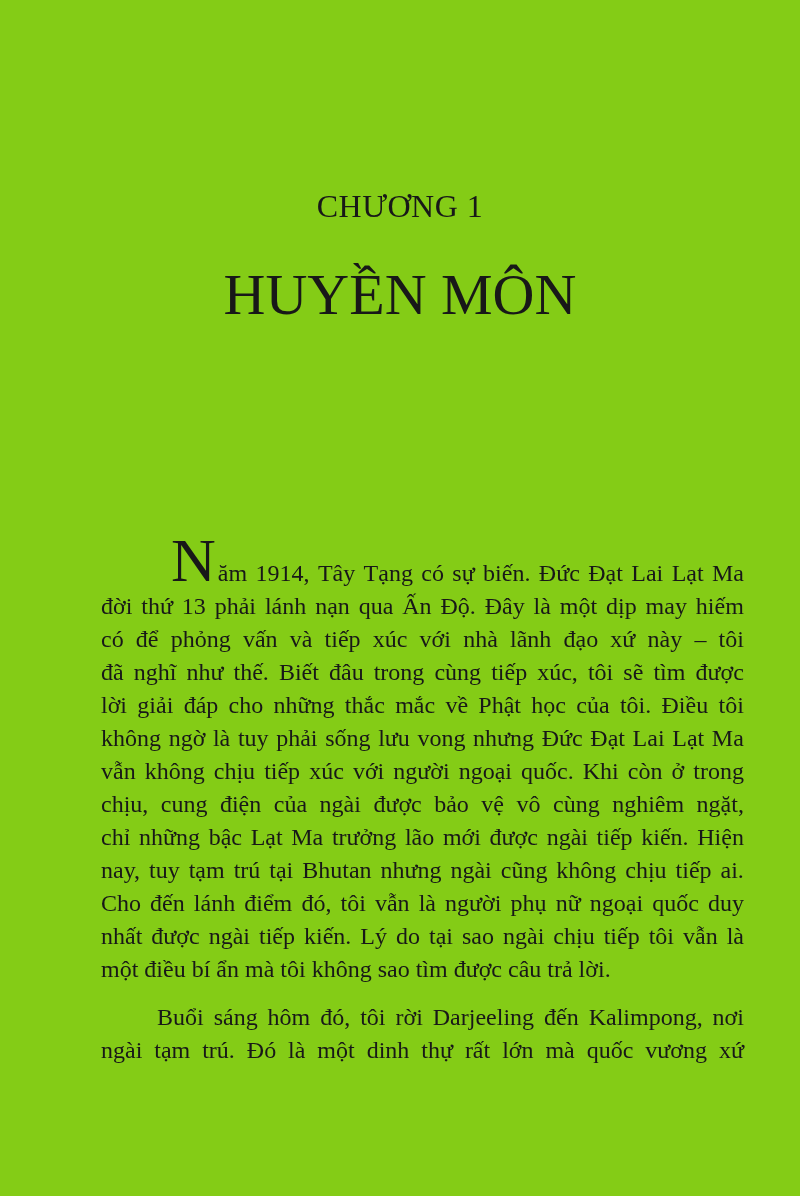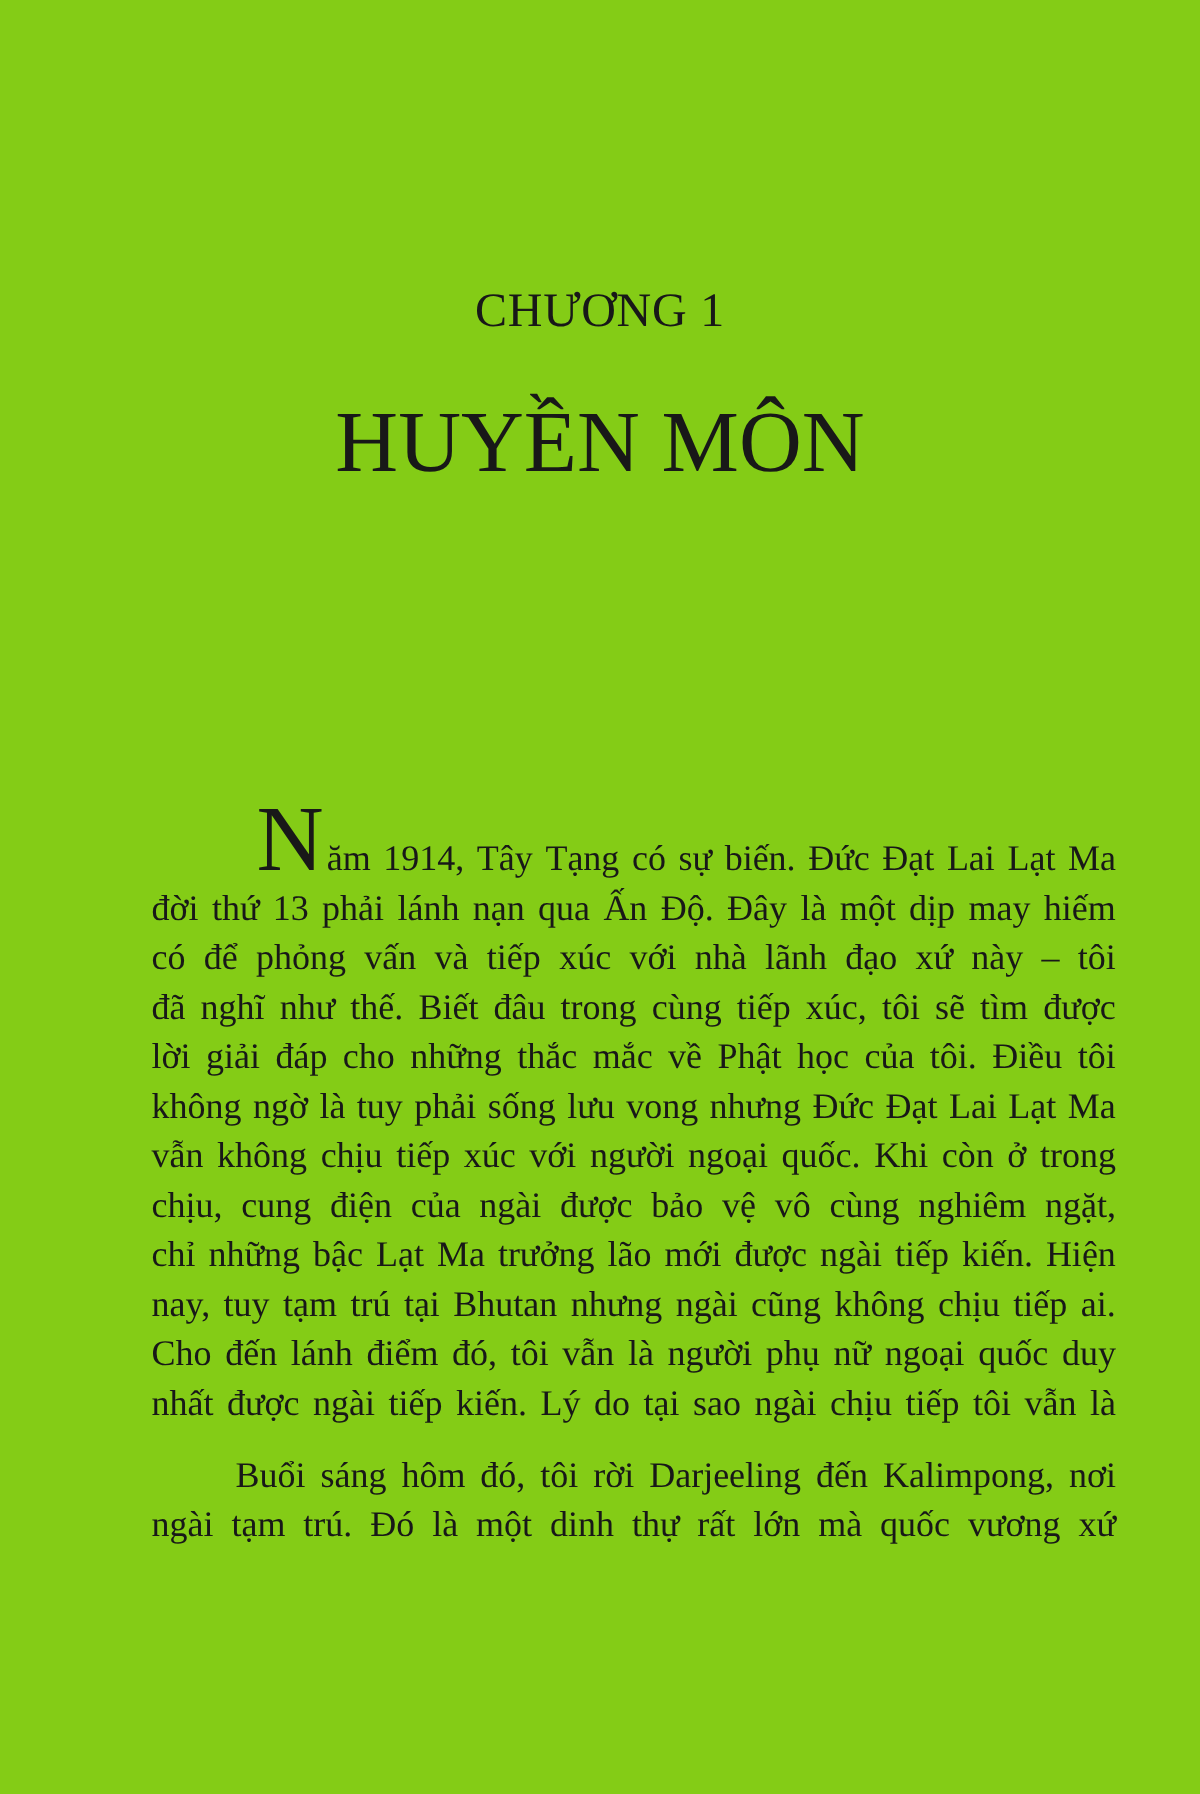--- a/index.html
+++ b/index.html
@@ -239,20 +239,21 @@
           <span class="w">do</span>
           <span class="w">tại</span>
           <span class="w">sao</span>
           <span class="w">ngài</span>
           <span class="w">chịu</span>
           <span class="w">tiếp</span>
           <span class="w">tôi</span>
           <span class="w">vẫn</span>
           <span class="w">là</span>
         </div>
+        <div class="line">một điều bí ẩn mà tôi không sao tìm được câu trả lời.</div>
       </div>
       <div class="paragraph">
         <div class="line j ind">
           <span class="w">Buổi</span>
           <span class="w">sáng</span>
           <span class="w">hôm</span>
           <span class="w">đó,</span>
           <span class="w">tôi</span>
           <span class="w">rời</span>
           <span class="w">Darjeeling</span>

